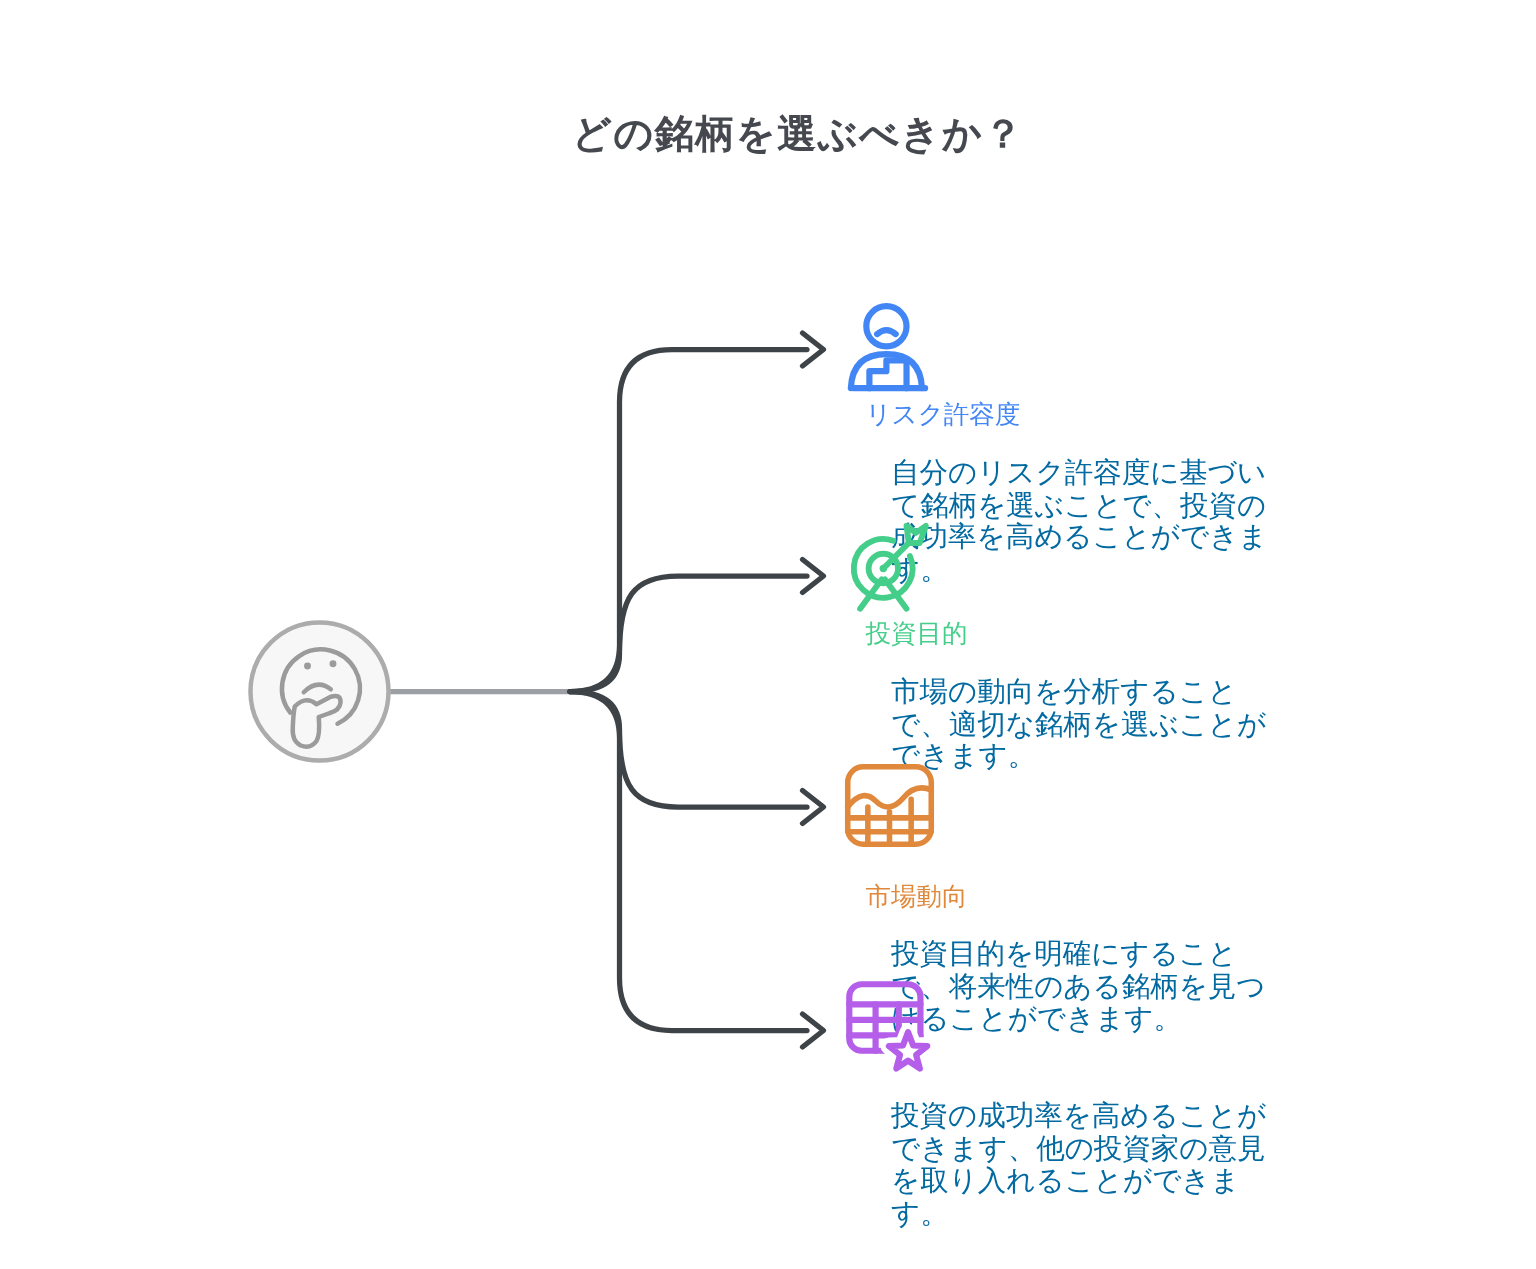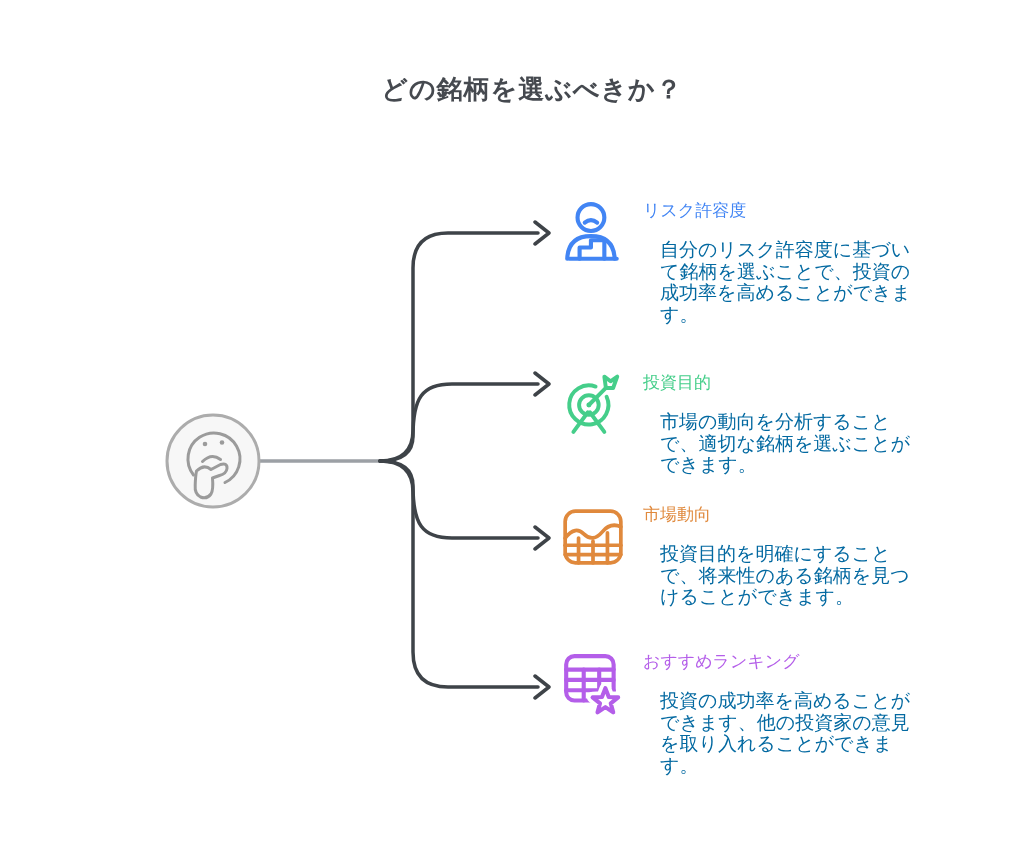--- a/index.html
+++ b/index.html
@@ -5,32 +5,32 @@
   html,body{margin:0;padding:0;background:#ffffff;}
   .canvas{
     position:relative;width:1024px;height:846px;background:#ffffff;overflow:hidden;
     font-family:"Liberation Sans","DejaVu Sans",sans-serif;
   }
   .page-title{
     position:absolute;top:72px;left:0;width:1024px;text-align:center;
     font-size:26px;font-weight:700;color:#45494F;letter-spacing:1px;margin:0;padding-left:20px;
   }
   .connectors{position:absolute;top:0;left:0;}
-  .branch-item{position:absolute;left:560px;display:flex;align-items:flex-start;}
+  .branch-item{position:absolute;left:560px;display:flex;align-items:flex-start;flex-direction:column;}
   .branch-icon{width:66px;height:66px;flex:0 0 66px;}
   .branch-icon svg{width:66px;height:66px;display:block;}
   .branch-texts{margin-left:17px;width:300px;}
   .branch-label{font-size:17px;font-weight:500;line-height:22px;margin:0 0 2px 0;}
   .branch-desc{
     font-size:19px;line-height:21.5px;color:#0369a1;margin:17px;
     text-align:left;word-break:normal;
   }
   .c-blue{color:#4285F4;}
   .c-green{color:#45CE8A;}
-  .c-orange{color:#E0893C;}
+  .c-orange{color:#E0893C;margin-top:17px;}
   .c-purple{color:#B45EE9;}
   .center-node{position:absolute;top:413px;left:165px;width:96px;height:96px;}
 </style>
 </head>
 <body>
 
 <div class="canvas">
 
   <h1 class="page-title">どの銘柄を選ぶべきか？</h1>
 
@@ -68,21 +68,21 @@
         <path d="M 9 57 L 55 57"></path>
         <path d="M 19 57 L 19 46 L 30 46 L 30 39 L 43 39 L 43 57"></path>
       </svg>
     </div>
     <div class="branch-texts">
       <p class="branch-label c-blue">リスク許容度</p>
       <p class="branch-desc">自分のリスク許容度に基づいて銘柄を選ぶことで、投資の成功率を高めることができます。</p>
     </div>
   </div>
 
-  <div class="branch-item" style="top:372px;">
+  <div class="branch-item" style="top:346px;">
     <div class="branch-icon">
       <svg viewBox="0 0 64 64" fill="none" stroke="#45CE8A" stroke-width="3.8" stroke-linecap="round" stroke-linejoin="round">
         <path d="M 13 58 L 27 39"></path>
         <path d="M 43 58 L 29 39"></path>
         <path d="M 45.2 24 A 19 19 0 1 1 34.5 14.1"></path>
         <circle cx="28" cy="32" r="9.5"></circle>
         <circle cx="28" cy="32" r="2.4" fill="#45CE8A" stroke="none"></circle>
         <path d="M 28 32 L 45 15"></path>
         <path d="M 44.5 15.5 L 43 4.5 L 49 9 L 55.5 4.5 L 51.5 15.5 Z"></path>
       </svg>
@@ -118,18 +118,17 @@
         <path d="M 6 18 L 52 18"></path>
         <path d="M 23 18 L 23 48"></path>
         <path d="M 38 18 L 38 48"></path>
         <path d="M 6 28 L 52 28"></path>
         <path d="M 6 38 L 52 38"></path>
         <path d="M 44 36 L 47.3 44.6 L 56.4 45 L 49.2 50.7 L 51.6 59.5 L 44 54.4 L 36.4 59.5 L 38.8 50.7 L 31.6 45 L 40.7 44.6 Z" fill="#ffffff" stroke="#ffffff" stroke-width="11"></path>
         <path d="M 44 36 L 47.3 44.6 L 56.4 45 L 49.2 50.7 L 51.6 59.5 L 44 54.4 L 36.4 59.5 L 38.8 50.7 L 31.6 45 L 40.7 44.6 Z" fill="#ffffff"></path>
       </svg>
     </div>
     <div class="branch-texts">
-      <p class="branch-label c-purple">おすすめランキング</p>
       <p class="branch-desc">投資の成功率を高めることができます、他の投資家の意見を取り入れることができます。</p>
     </div>
   </div>
 
 </div>
 
 </body></html>

